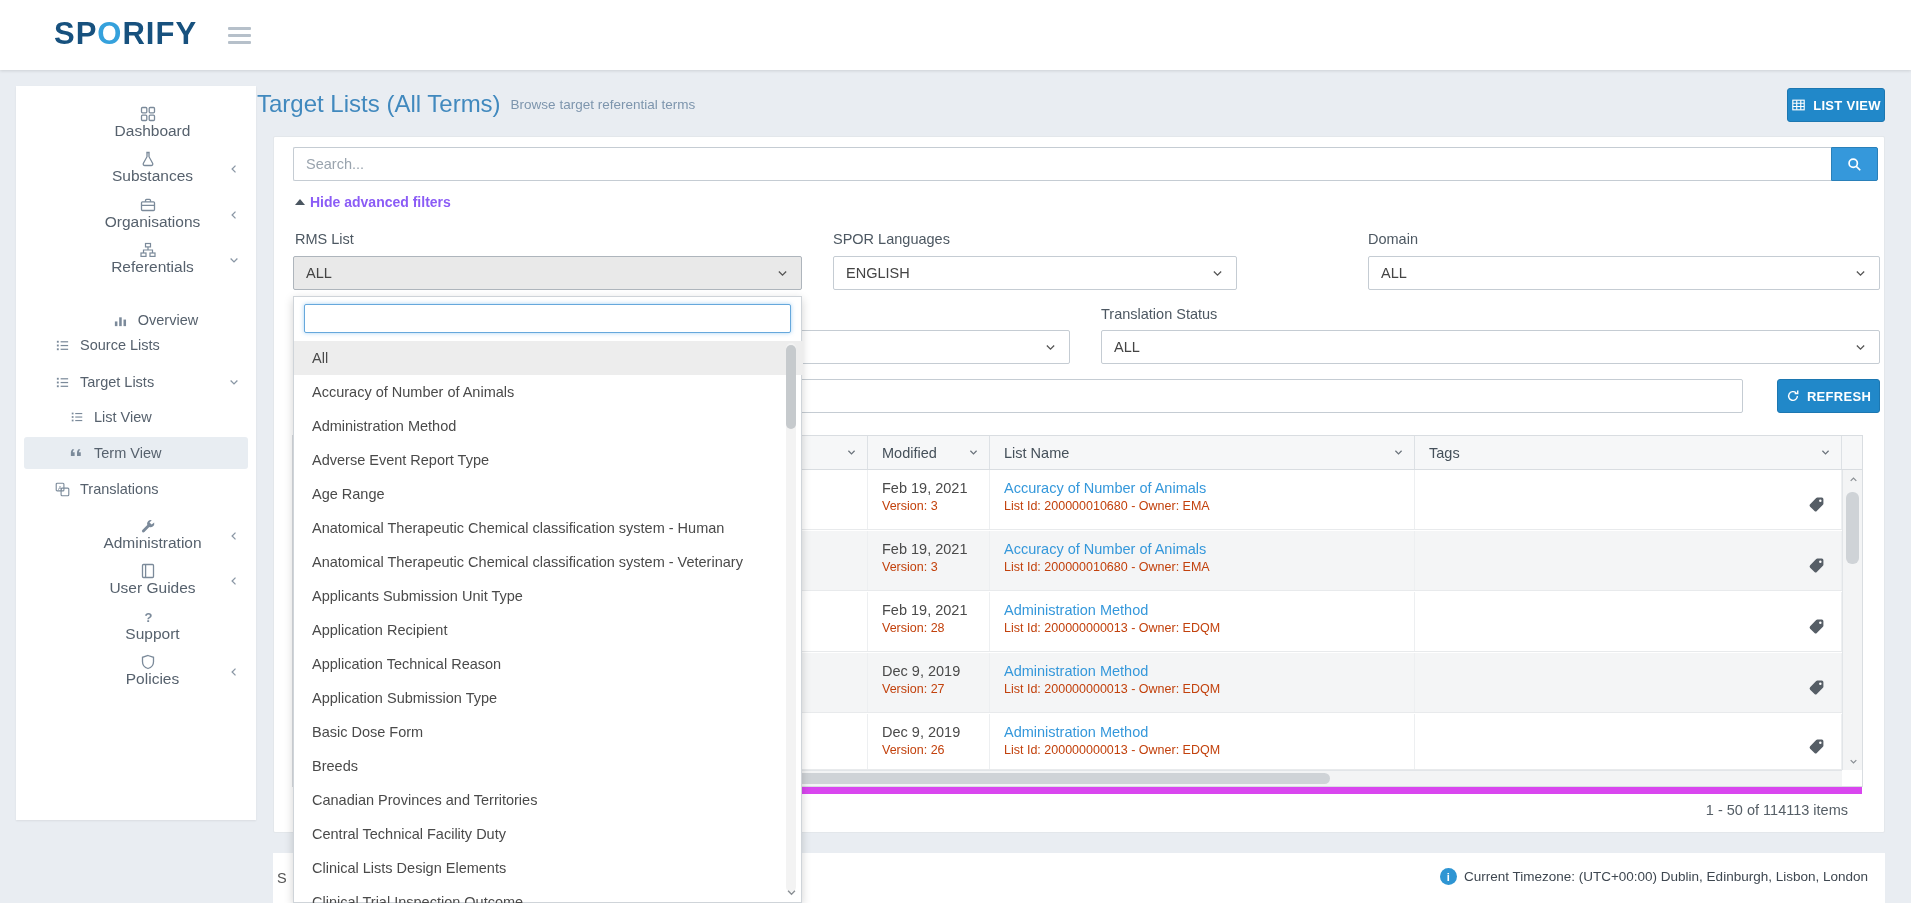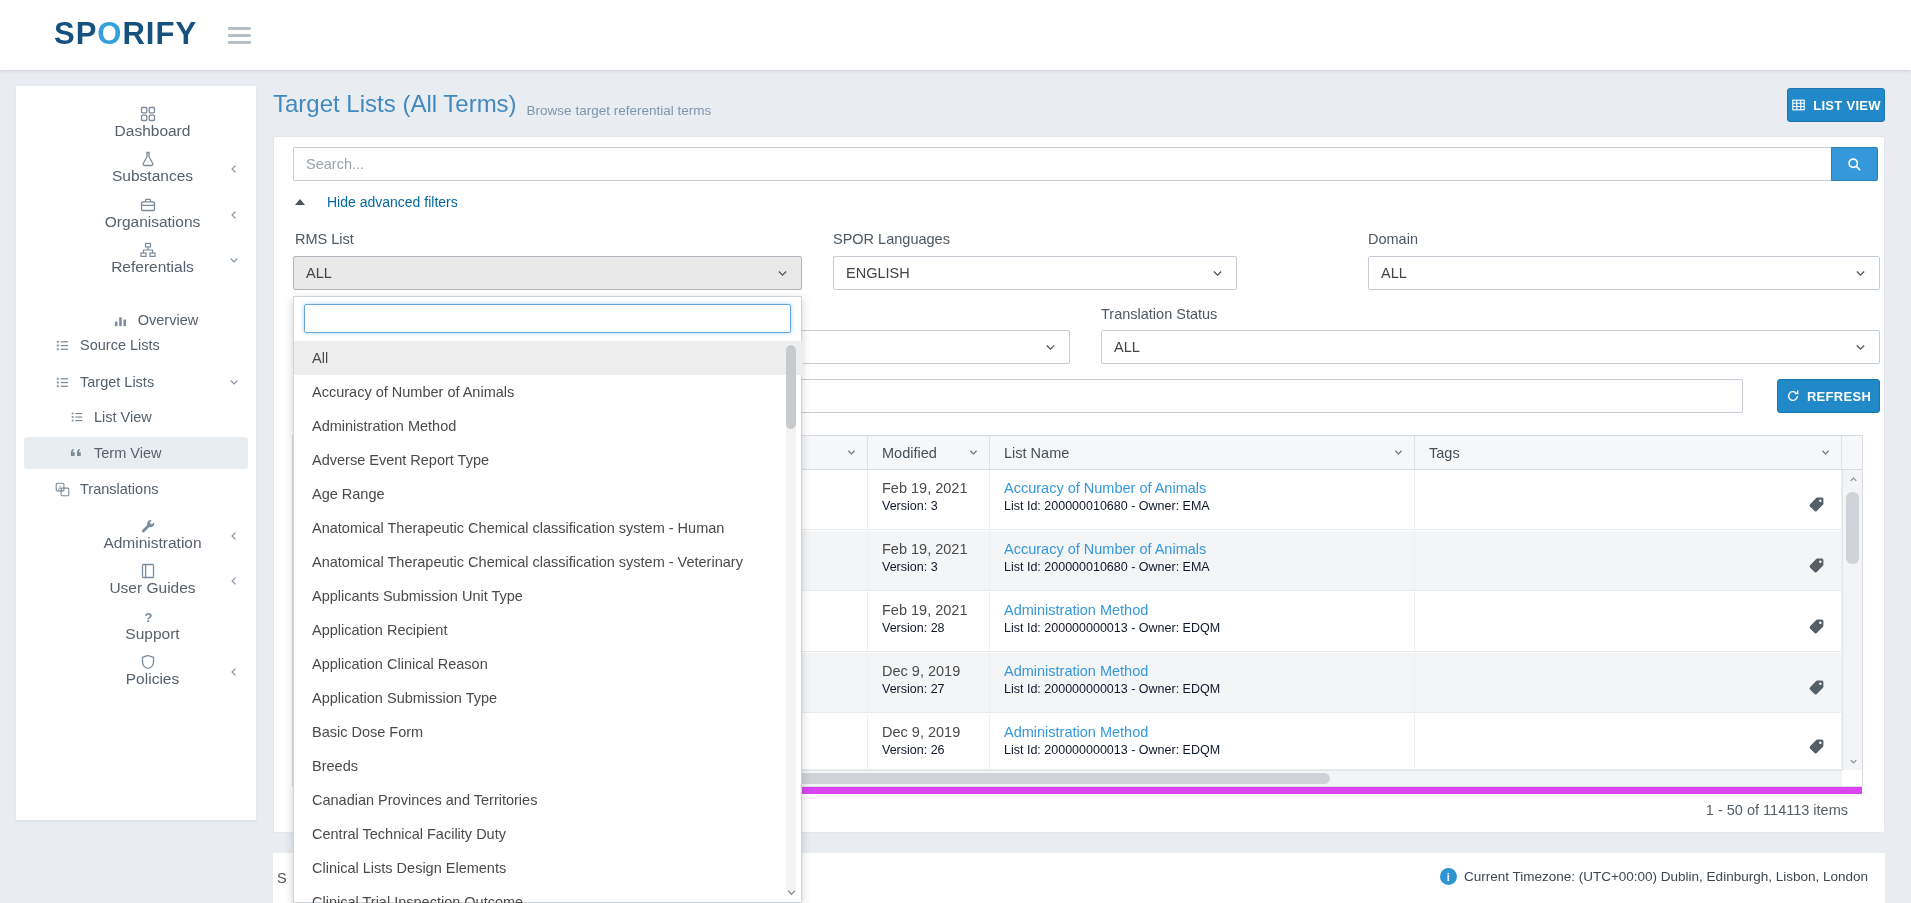--- a/index.html
+++ b/index.html
@@ -23,55 +23,55 @@
   .side-item .lbl { margin-left:9px; font-size:15.5px; }
   .side-item .chev { position:absolute; right:16px; top:50%; transform:translateY(-50%); display:inline-flex; }
   .lvl0 { padding-left:24px;flex-direction:column; }
   .lvl1 { padding-left:38px; height:32px; }
   .lvl1 .lbl { font-size:14.5px; }
   .lvl2 { padding-left:52px; height:32px; }
   .lvl2 .lbl { font-size:14.5px; }
   .side-item.active { background:#e8edf2; border-radius:3px; left:8px; width:224px; padding-left:44px; }
 
   
-  .page-title-row { position:absolute; left:273px; top:90px; display:flex; align-items:flex-end; gap:10px; }
+  .page-title-row { position:absolute; left:257px; top:90px; display:flex; align-items:center; gap:10px; }
   .page-title { font-size:24px; color:#4189be; font-weight:400; }
   .page-subtitle { font-size:13.5px; color:#7d95ad; }
   .btn-blue { background:#2188c9; color:#fff; border:1px solid #1c77b1; border-radius:3px; font-size:13px; font-weight:bold; display:flex; align-items:center; justify-content:center; gap:7px; cursor:pointer; letter-spacing:.3px; }
   .listview-btn { position:absolute; left:1787px; top:88px; width:98px; height:34px; }
 
   
   .card { position:absolute; left:273px; top:136px; width:1612px; height:697px; background:#fff; border:1px solid #e3e7eb; border-radius:2px; z-index:1; }
 
   .search-input { position:absolute; left:293px; top:147px; width:1538px; height:34px; border:1px solid #c5ccd3; border-right:none; border-radius:2px 0 0 2px; padding:0 12px; font-size:14.5px; color:#444; outline:none; font-family:inherit; background:#fff; z-index:2; }
   .search-input::placeholder { color:#9aa4ae; }
   .search-btn { position:absolute; left:1831px; top:147px; width:47px; height:34px; background:#3598db; border:1px solid #2a80b9; border-radius:0 2px 2px 0; display:flex; align-items:center; justify-content:center; cursor:pointer; z-index:2; }
 
-  .filters-toggle { position:absolute; left:295px; top:194px; display:flex; align-items:center; gap:22px; font-size:14px; color:#0369a1; cursor:pointer; z-index:2; }
+  .filters-toggle { position:absolute; left:295px; top:194px; display:flex; align-items:center; gap:5px; font-size:14px; color:#8b5cf6; cursor:pointer; z-index:2;font-weight:bold; }
   .caret-up { width:0; height:0; border-left:5px solid transparent; border-right:5px solid transparent; border-bottom:6px solid #4a5560; }
 
   .flt-label { position:absolute; font-size:14.5px; color:#4d5862; z-index:2; }
   .select { position:absolute; height:34px; background:#fff; border:1px solid #c5ccd3; border-radius:2px; display:flex; align-items:center; padding:0 12px; font-size:14.5px; color:#444; cursor:pointer; z-index:2; }
   .select .val { flex:1; }
   .select.open-state { background:#e9e9e9; border-color:#aeb5bc; }
   .wide-input { position:absolute; left:293px; top:379px; width:1450px; height:34px; background:#fff; border:1px solid #c5ccd3; border-radius:2px; z-index:2; }
   .refresh-btn { position:absolute; left:1777px; top:379px; width:103px; height:34px; z-index:2; }
 
   
   .grid-outline { position:absolute; left:292px; top:435px; width:1571px; height:352px; border:1px solid #d9dde1; pointer-events:none; z-index:3; }
   .ghead { position:absolute; left:293px; top:436px; width:1569px; height:34px; background:#f6f7f8; border-bottom:1px solid #d9dde1; display:flex; z-index:2; }
   .ghead .hcell { display:flex; align-items:center; font-size:14.5px; color:#45505a; padding:0 10px 0 14px; border-right:1px solid #dde1e5; position:relative; cursor:pointer; }
   .ghead .hcell .hmenu { margin-left:auto; display:inline-flex; cursor:pointer; }
   .grow { position:absolute; left:293px; width:1549px; height:60px; display:flex; background:#fff; border-bottom:1px solid #e8eaec; z-index:2; }
   .grow.alt { background:#f4f5f6; }
   .gcell { border-right:1px solid #edeff1; padding:9px 10px 0 14px; overflow:hidden; }
   .c0 { width:575px; } .c1 { width:122px; } .c2 { width:425px; } .c3 { width:427px; display:flex; align-items:center; justify-content:flex-end; padding-right:16px; }
   .cell-main { font-size:14.5px; color:#4a4a4a; line-height:19px; white-space:nowrap; }
   .cell-link { font-size:14.5px; color:#3598db; line-height:19px; white-space:nowrap; cursor:pointer; }
-  .cell-sub { font-size:12.5px; color:#0f172a; line-height:17px; white-space:nowrap; }
+  .cell-sub { font-size:12.5px; color:#c2410c; line-height:17px; white-space:nowrap; }
 
   .vscroll { position:absolute; left:1842px; top:470px; width:20px; height:300px; background:#f3f4f5; border-left:1px solid #e2e5e8; z-index:2; }
   .vthumb { position:absolute; left:3px; top:22px; width:13px; height:72px; background:#cfd3d7; border-radius:6px; cursor:pointer; }
   .varrow { position:absolute; left:0; width:20px; height:18px; display:flex; align-items:center; justify-content:center; cursor:pointer; }
   .hscroll { position:absolute; left:293px; top:770px; width:1549px; height:16px; background:#f3f4f5; border-top:1px solid #e2e5e8; z-index:2; }
   .hthumb { position:absolute; left:2px; top:2px; width:1035px; height:11px; background:#cfd3d7; border-radius:6px; cursor:pointer; }
 
   .pager { position:absolute; left:293px; top:787px; width:1569px; height:38px; border-top:7px solid #d946ef; display:flex; align-items:center; z-index:2; }
   .pager-info { margin-left:auto; margin-right:14px; font-size:14.5px; color:#555e66; }
 
@@ -560,21 +560,21 @@
   <div class="dd-list">
     <div class="dd-item selected">All</div>
     <div class="dd-item">Accuracy of Number of Animals</div>
     <div class="dd-item">Administration Method</div>
     <div class="dd-item">Adverse Event Report Type</div>
     <div class="dd-item">Age Range</div>
     <div class="dd-item">Anatomical Therapeutic Chemical classification system - Human</div>
     <div class="dd-item">Anatomical Therapeutic Chemical classification system - Veterinary</div>
     <div class="dd-item">Applicants Submission Unit Type</div>
     <div class="dd-item">Application Recipient</div>
-    <div class="dd-item">Application Clinical Reason</div>
+    <div class="dd-item">Application Technical Reason</div>
     <div class="dd-item">Application Submission Type</div>
     <div class="dd-item">Basic Dose Form</div>
     <div class="dd-item">Breeds</div>
     <div class="dd-item">Canadian Provinces and Territories</div>
     <div class="dd-item">Central Technical Facility Duty</div>
     <div class="dd-item">Clinical Lists Design Elements</div>
     <div class="dd-item">Clinical Trial Inspection Outcome</div>
   </div>
   <div class="dd-scroll">
     <div class="dd-thumb"></div>

